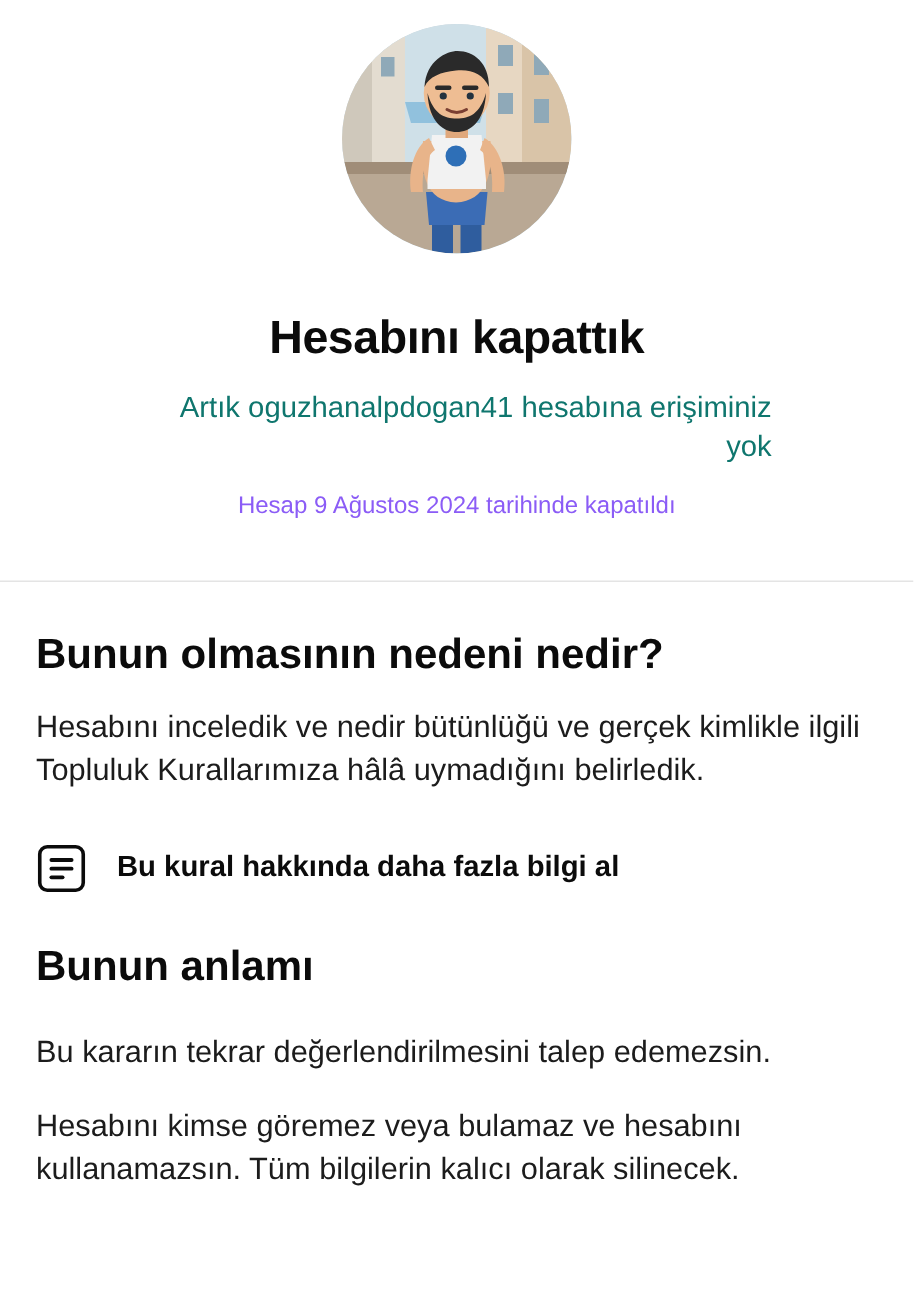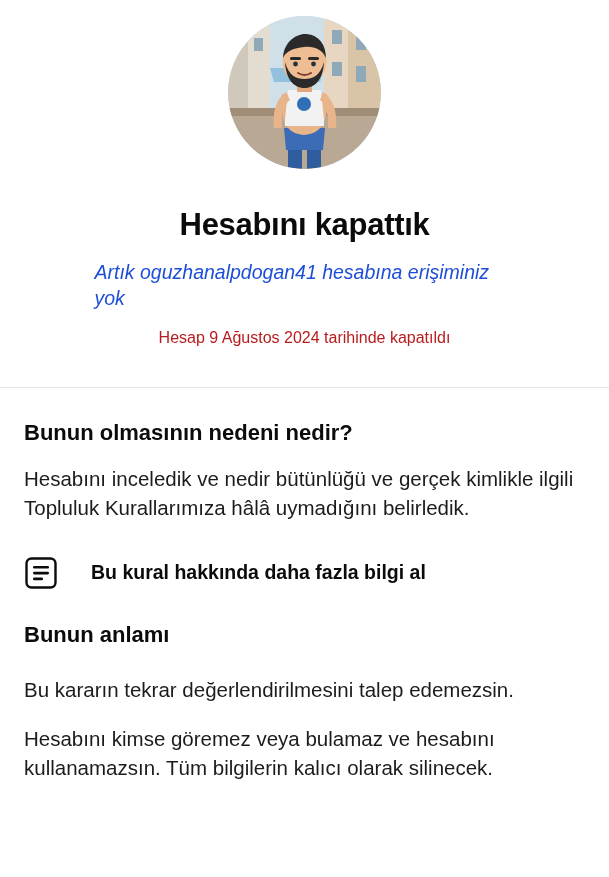--- a/index.html
+++ b/index.html
@@ -47,63 +47,62 @@
   .title {
     font-size: 31px;
     font-weight: bold;
     letter-spacing: -0.3px;
     margin-top: 38px;
     text-align: center;
     color: #0b0b0b;
   }
   .subtitle {
     font-size: 19.5px;
-    color: #1d4ed8;
-    text-align: left;
+    color: #0f766e;
+    text-align: right;
     margin-top: 16px;
     line-height: 1.35;
     max-width: 420px;
-    font-style: italic;
   }
   .closed-date {
     font-size: 16px;
-    color: #b91c1c;
+    color: #8b5cf6;
     text-align: center;
     margin-top: 17px;
   }
 
   .divider {
     height: 1px;
     background: #e4e4e4;
     margin-top: 40px;
     width: 100%;
   }
 
   
   .section {
     padding: 0 24px;
   }
   .section-heading {
-    font-size: 22px;
+    font-size: 28px;
     font-weight: bold;
     color: #0b0b0b;
     margin-top: 32px;
   }
   .paragraph {
     font-size: 20.5px;
     color: #1c1c1c;
     line-height: 1.42;
     margin-top: 18px;
   }
 
   .link-row {
     display: flex;
     align-items: center;
     margin-top: 34px;
-    gap: 33px;
+    gap: 20px;
     cursor: pointer;
   }
   .doc-icon {
     width: 34px;
     height: 34px;
     flex: none;
     display: flex;
     align-items: center;
     justify-content: center;
   }

